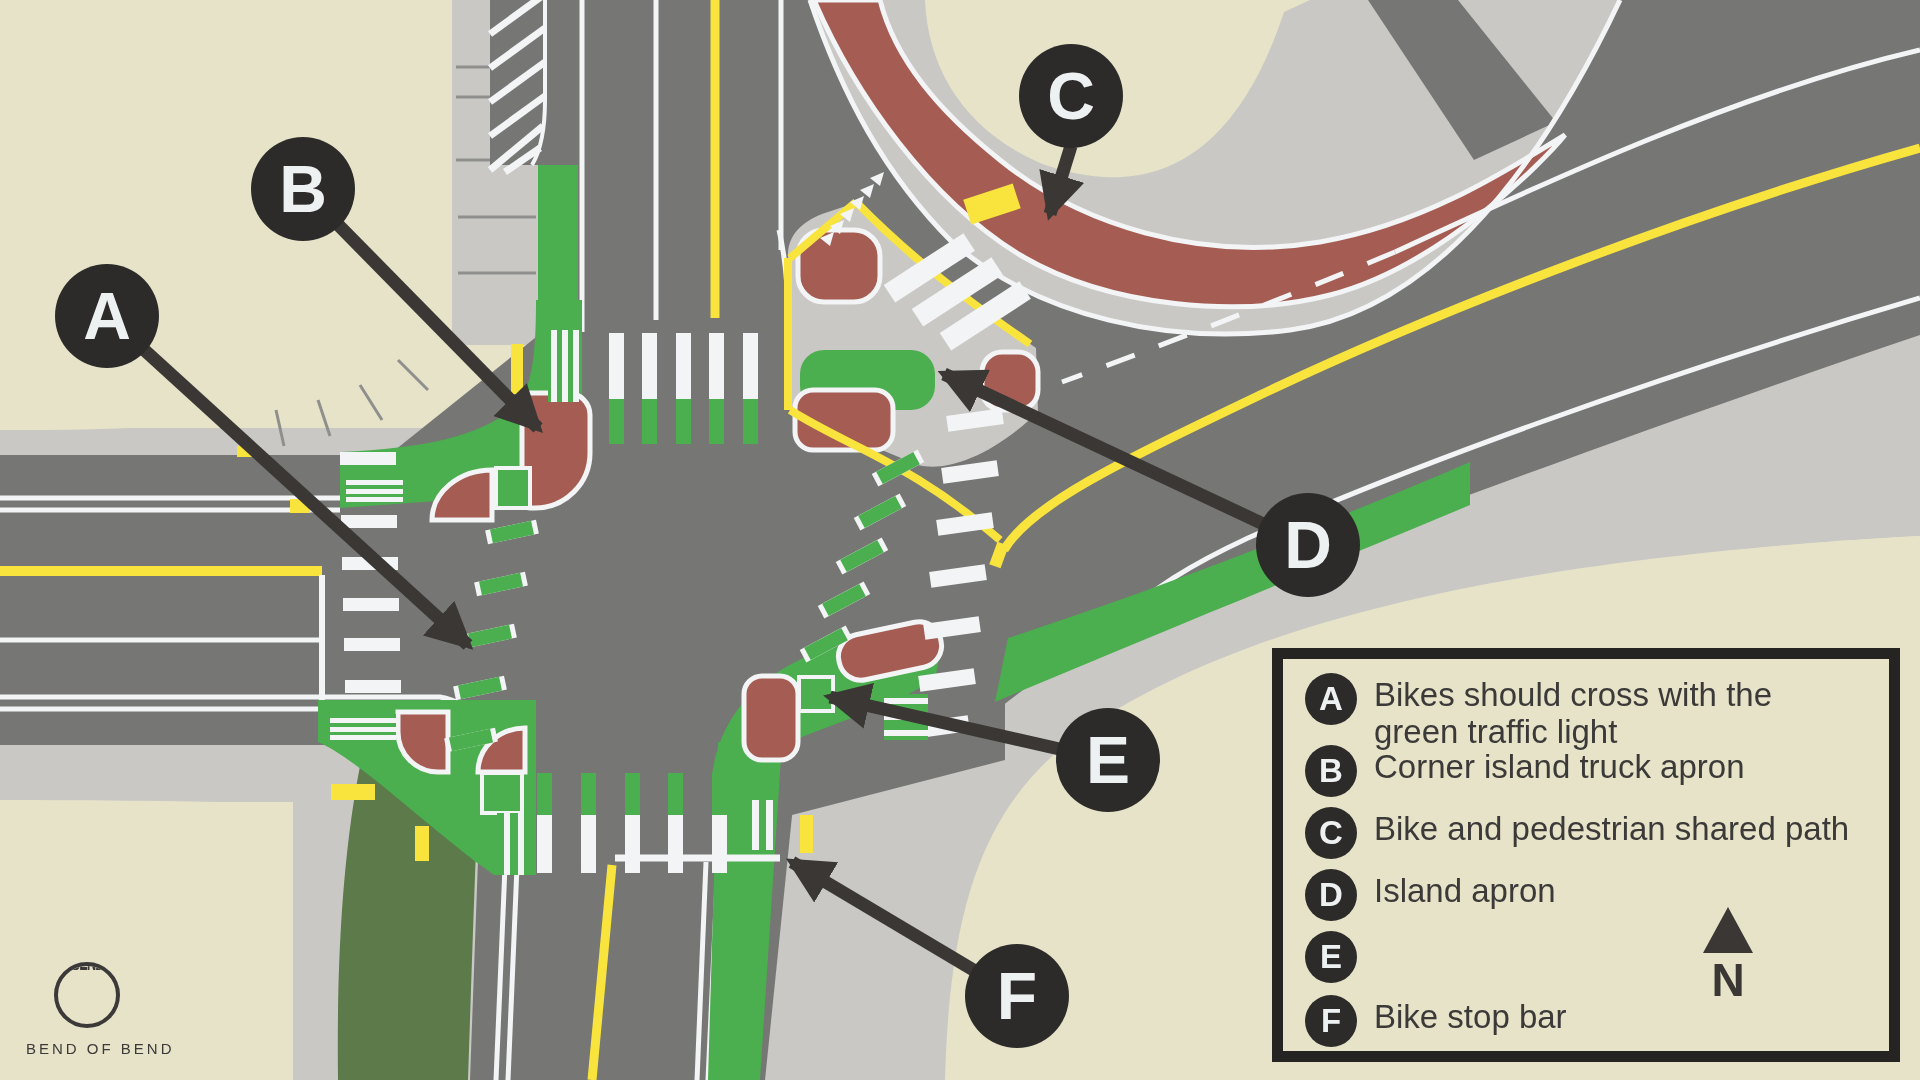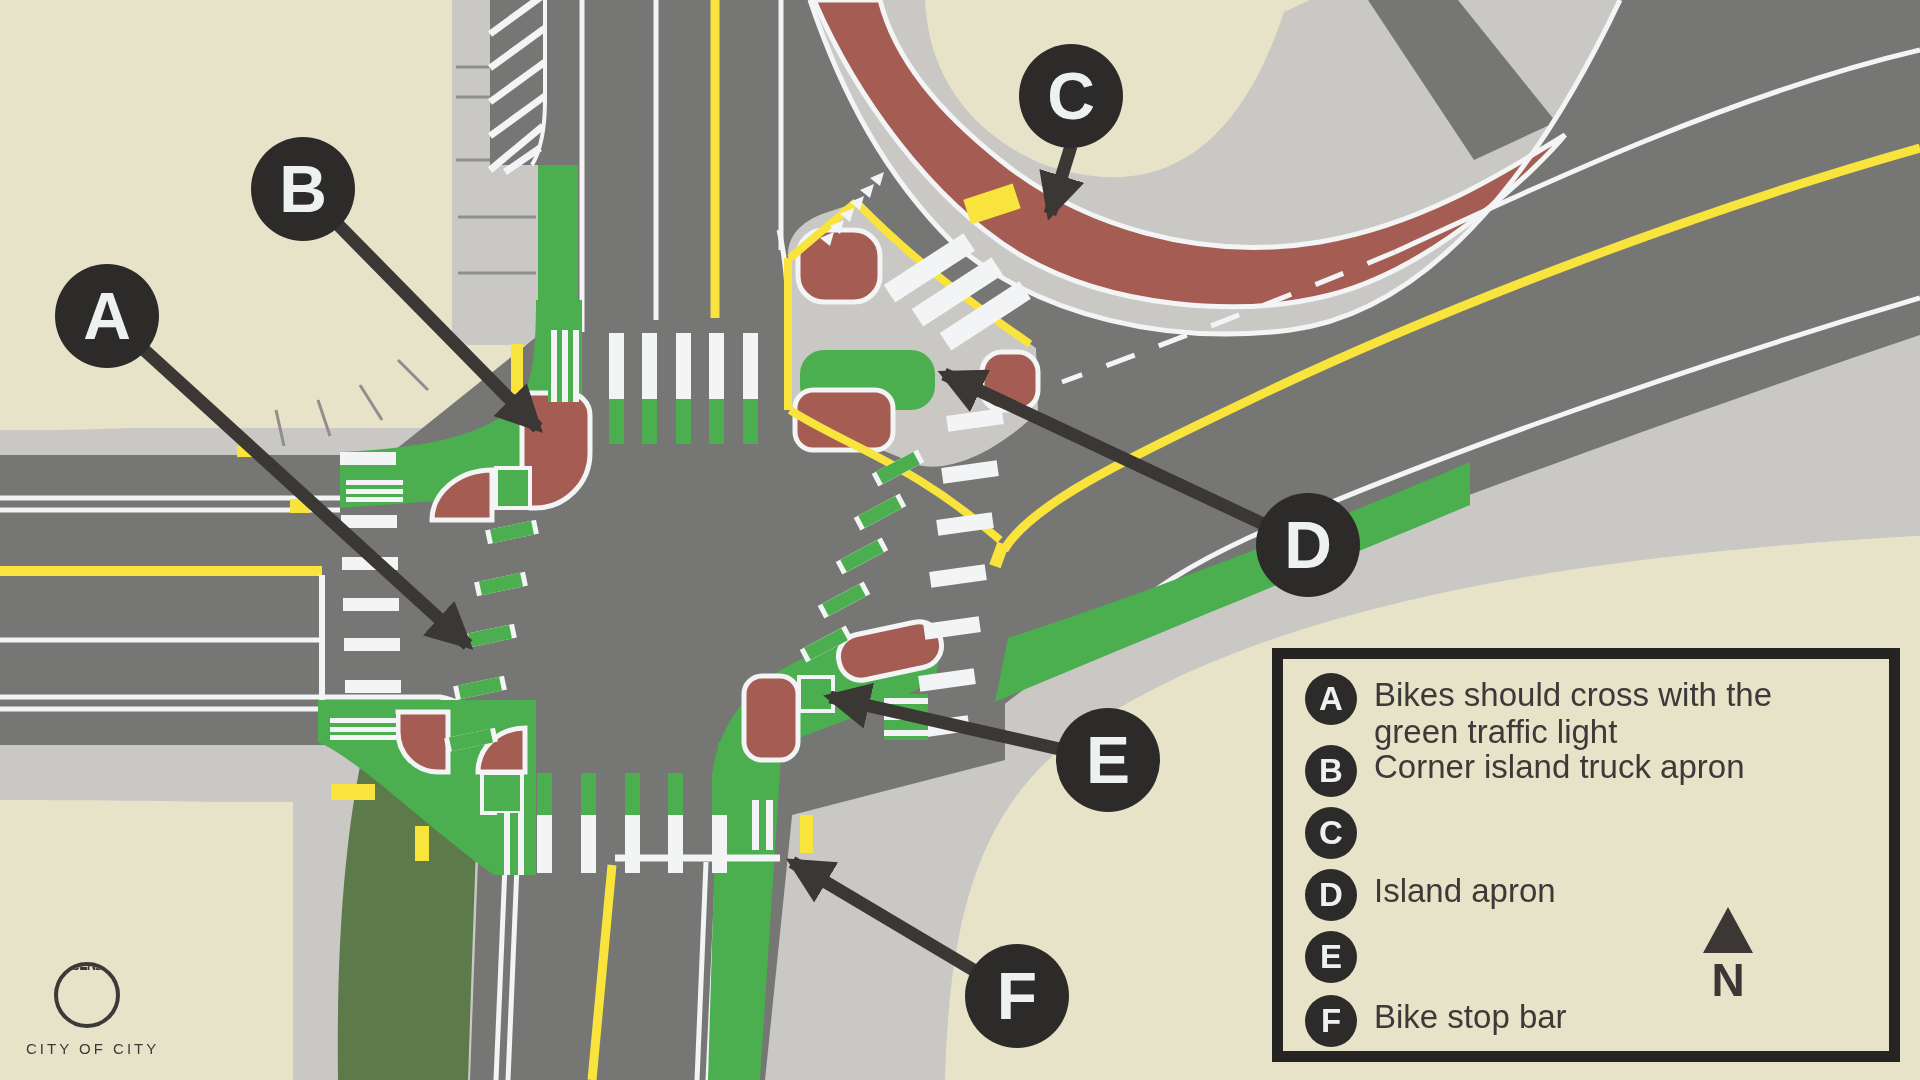--- a/index.html
+++ b/index.html
@@ -344,20 +344,21 @@
   <div class="legend-row row-a">
     <div class="legend-badge">A</div>
     <div class="legend-txt">Bikes should cross with the green traffic light</div>
   </div>
   <div class="legend-row row-b">
     <div class="legend-badge">B</div>
     <div class="legend-txt">Corner island truck apron</div>
   </div>
   <div class="legend-row row-c">
     <div class="legend-badge">C</div>
+    <div class="legend-txt">Bike and pedestrian shared path</div>
   </div>
   <div class="legend-row row-d">
     <div class="legend-badge">D</div>
     <div class="legend-txt">Island apron</div>
   </div>
   <div class="legend-row row-e">
     <div class="legend-badge">E</div>
   </div>
   <div class="legend-row row-f">
     <div class="legend-badge">F</div>
@@ -366,16 +367,16 @@
   <div class="compass">
     <div class="compass-tri"></div>
     <div class="compass-n">N</div>
   </div>
 </div>
 
 <div class="logo">
   <div class="logo-circle">
     <span class="logo-mono">BEND</span>
   </div>
-  <div class="logo-caption">CITY OF CITY</div>
+  <div class="logo-caption">BEND OF BEND</div>
 </div>
 
 </div>
 
 </body></html>

